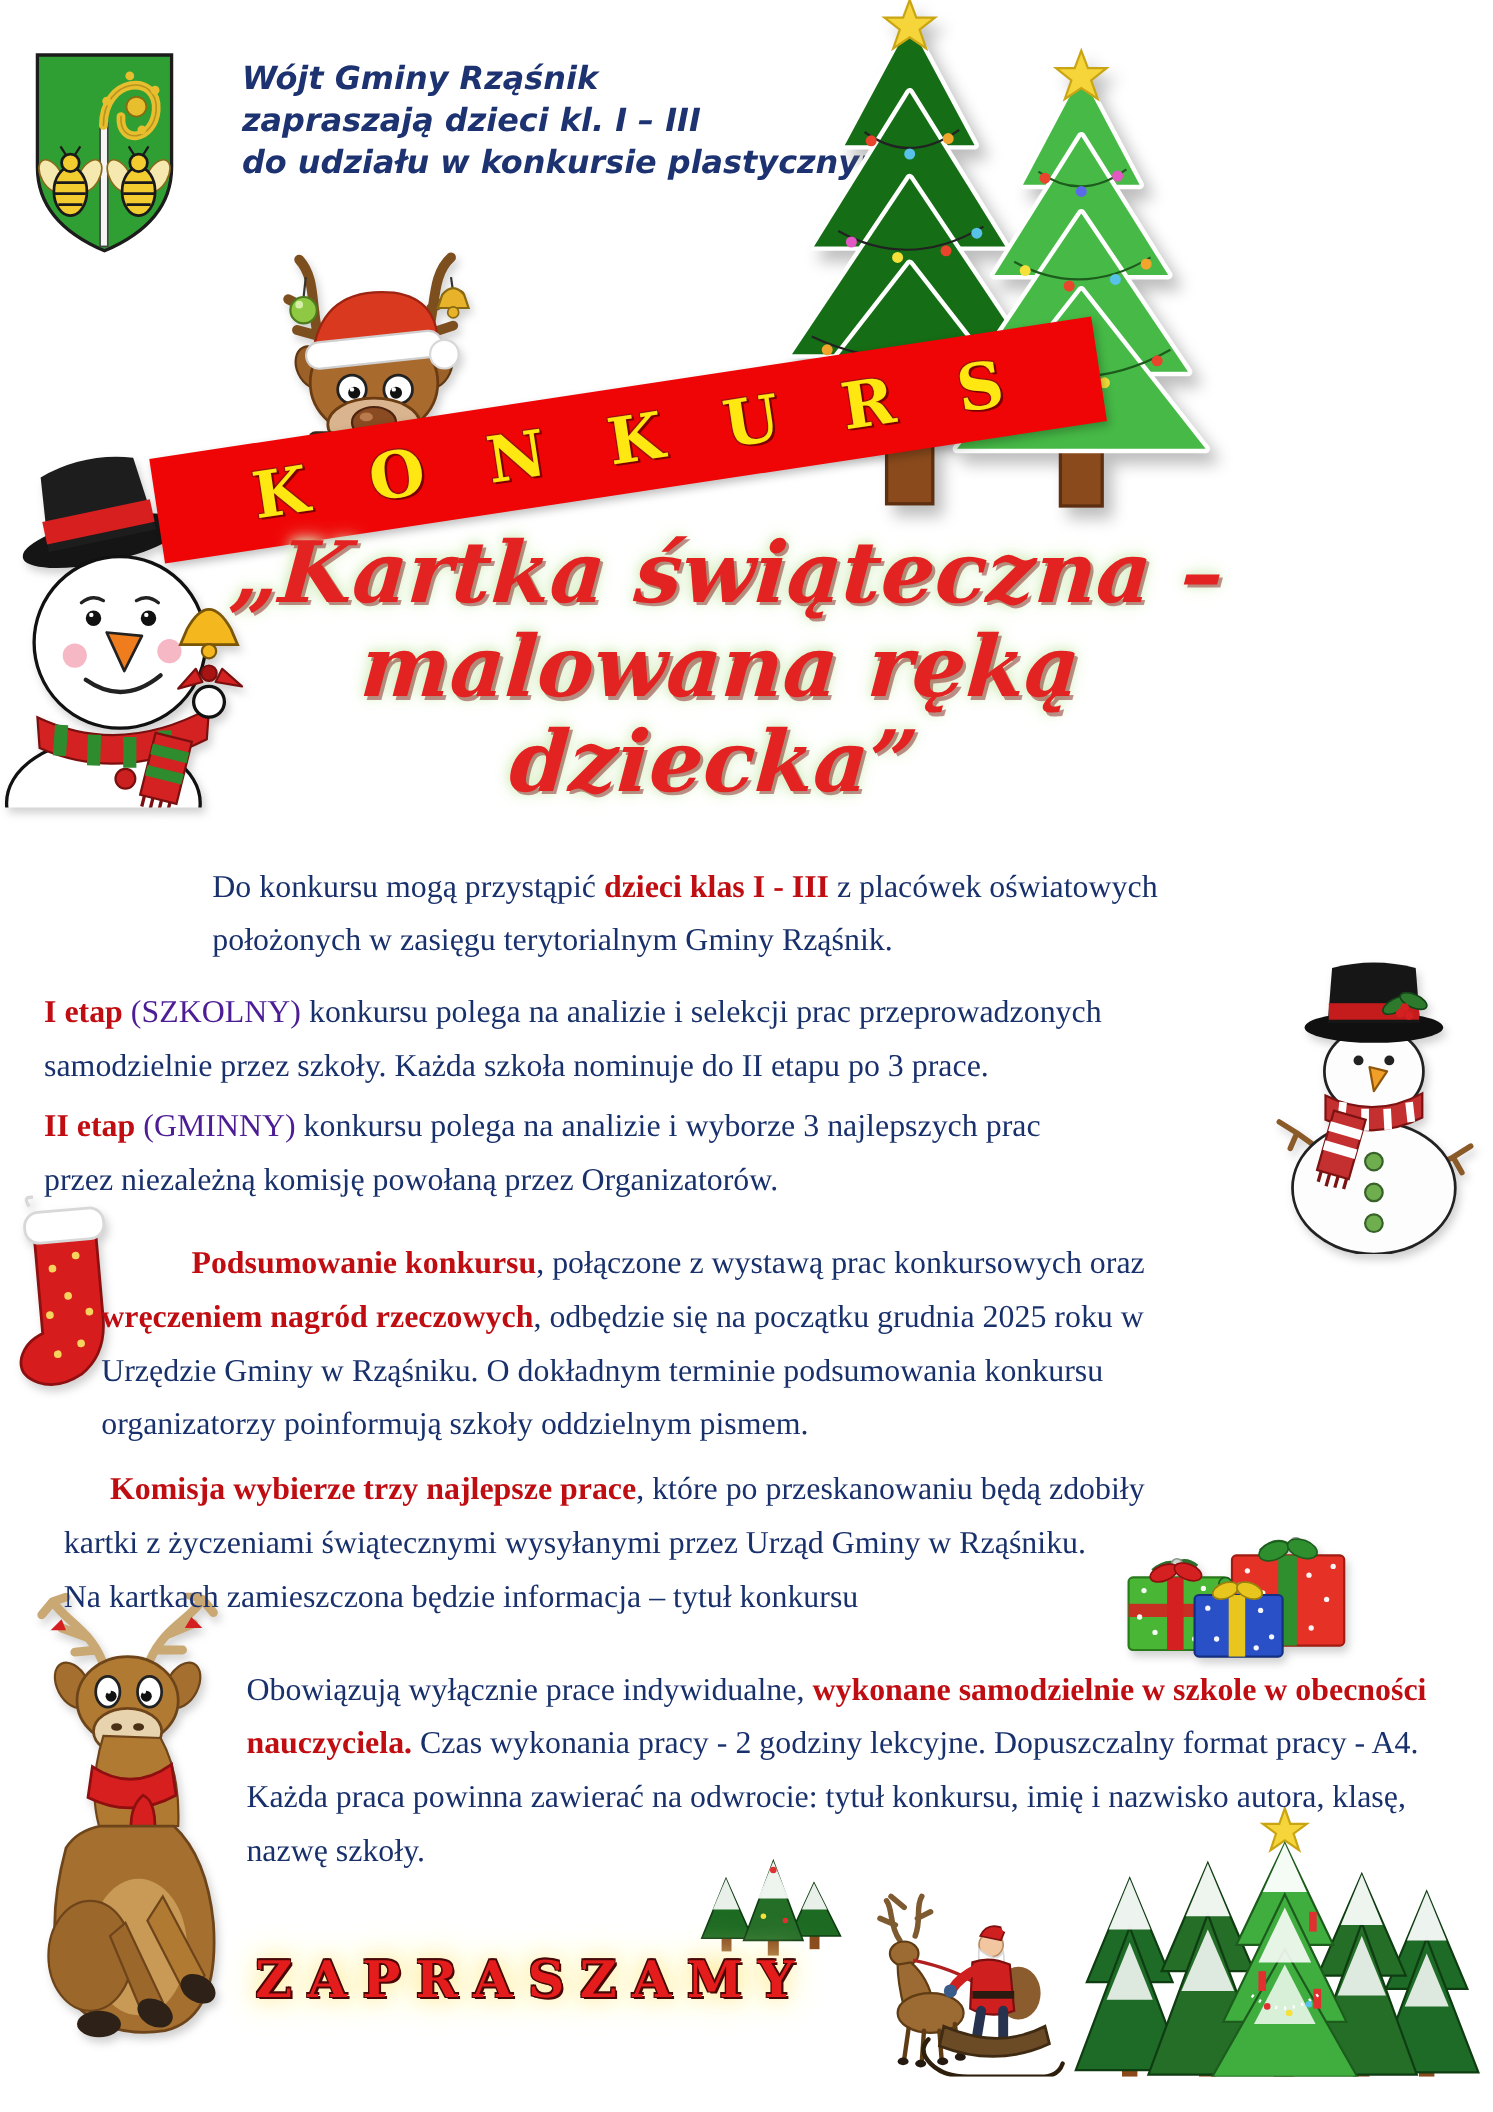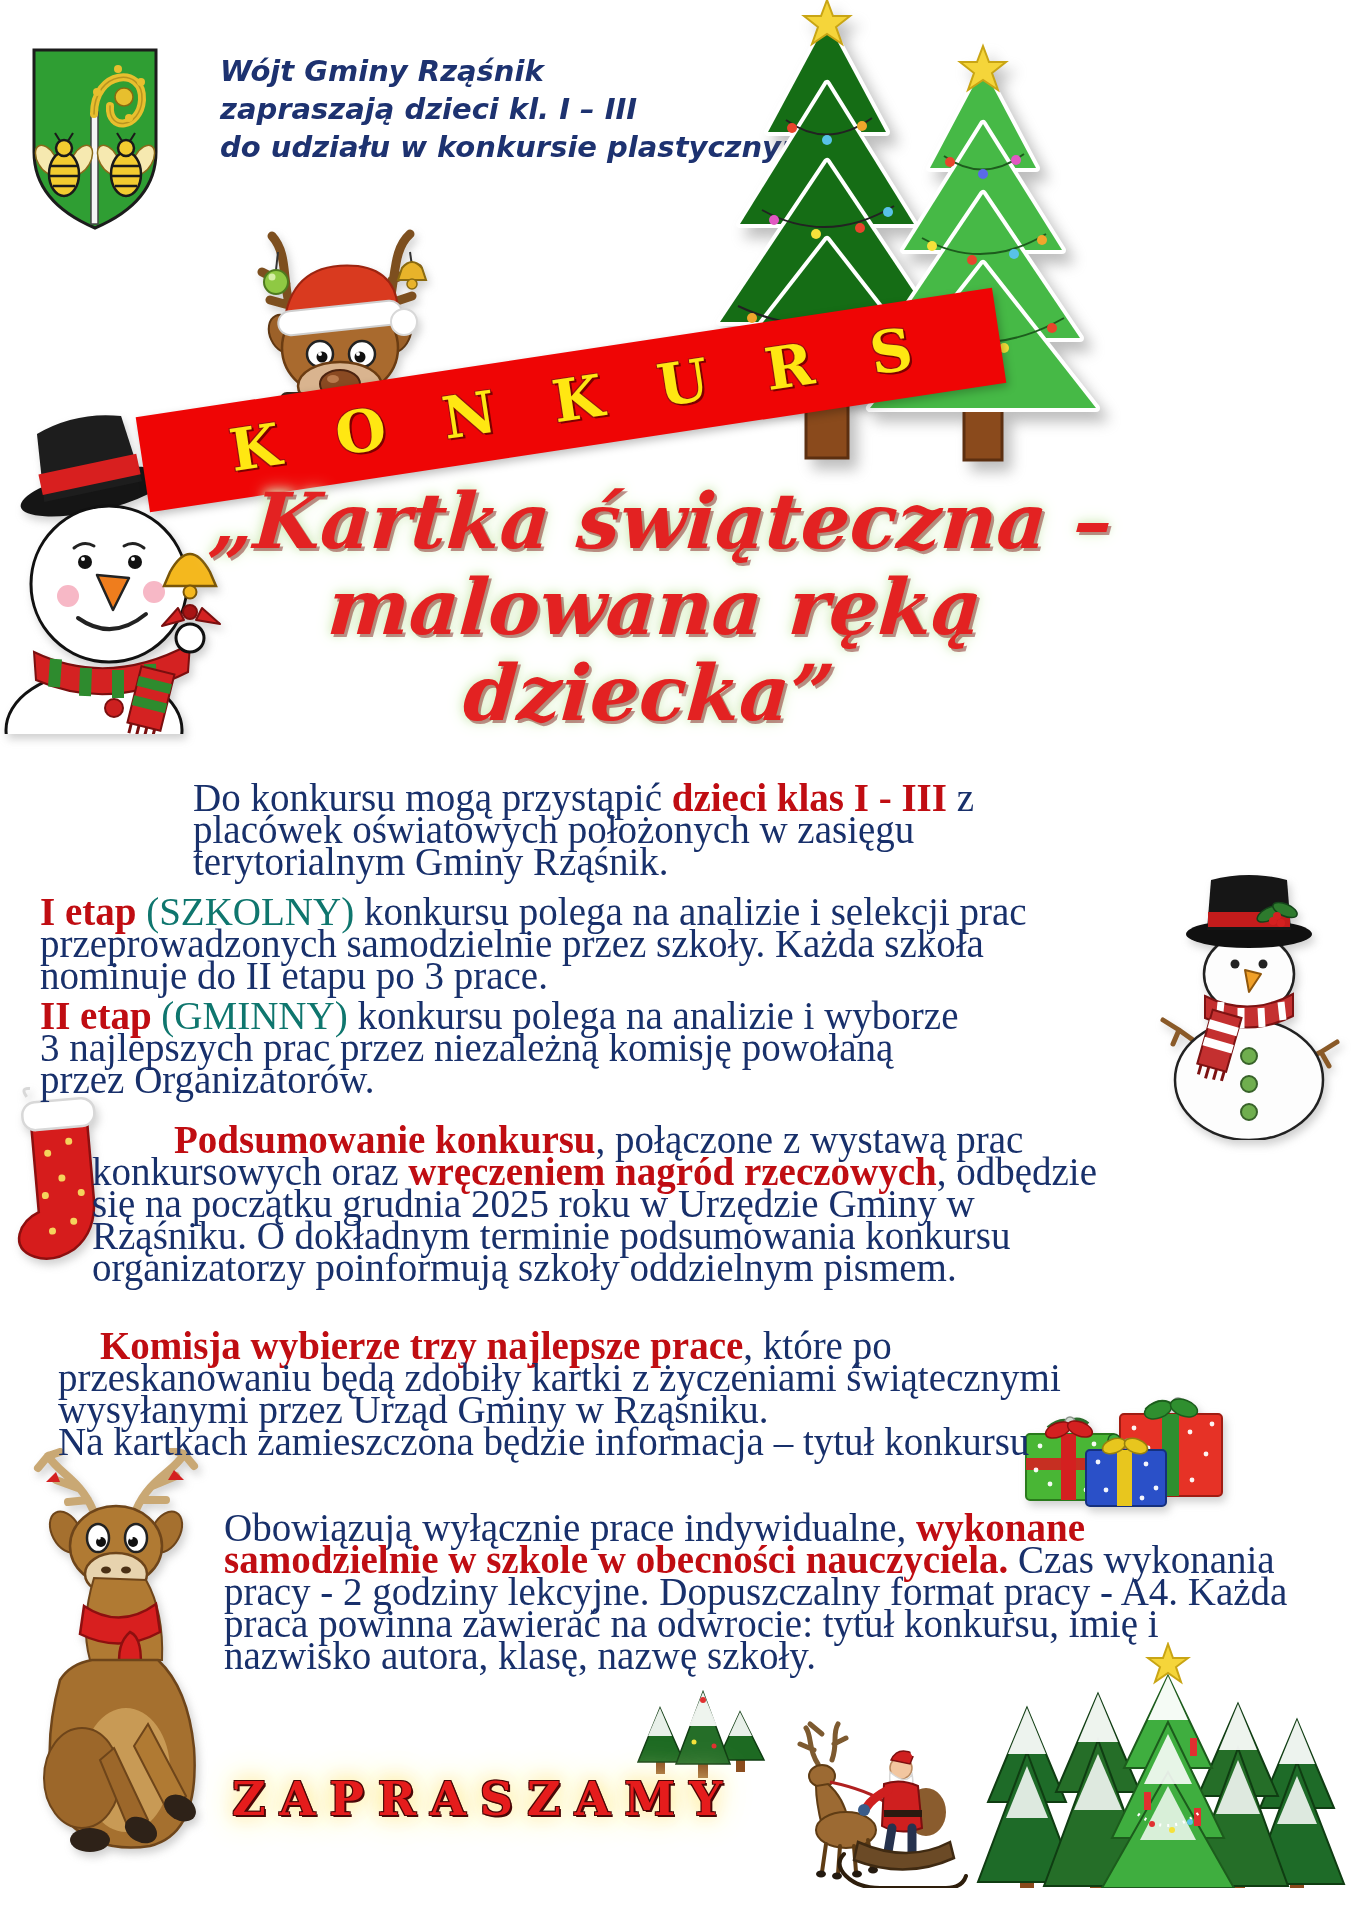--- a/index.html
+++ b/index.html
@@ -20,23 +20,23 @@
      font-size:58px;color:#ffe712;letter-spacing:58px;padding-left:58px;white-space:nowrap;
      text-shadow:2px 2px 0 #7c0000,-1px -1px 0 #9d1111,1px -1px 0 #9d1111,-1px 1px 0 #9d1111;}
 
   
   .title{left:150px;top:478px;width:1010px;text-align:center;z-index:7;
      font-family:"DejaVu Serif","Liberation Serif",serif;font-style:italic;font-weight:bold;
      font-size:77px;line-height:86px;color:#e32222;transform:skewX(-4deg);
      text-shadow:3px 3px 0 rgba(120,10,10,.45),0 0 10px #cfe9b8,0 0 18px #dff2cb;}
 
   
-  .para{color:#18306b;font-size:39px;line-height:32px;z-index:5;}
+  .para{color:#18306b;font-size:29px;line-height:49px;z-index:5;}
   .rb{color:#c00d12;font-weight:bold;}
-  .rr{color:#0f766e;margin-top:10px;}
+  .rr{color:#4c1d95;margin-top:10px;}
   .p1{left:193px;top:782px;width:915px;}
   .p2{left:40px;top:896px;width:1085px;}
   .p3{left:40px;top:1000px;width:930px;}
   .p4{left:92px;top:1124px;width:1025px;text-indent:82px;}
   .p5{left:58px;top:1330px;width:1035px;text-indent:42px;}
   .p5 .block{display:block;text-indent:0;}
   .p6{left:224px;top:1512px;width:1085px;}
 
   
   .zapraszamy{left:232px;top:1772px;z-index:5;

